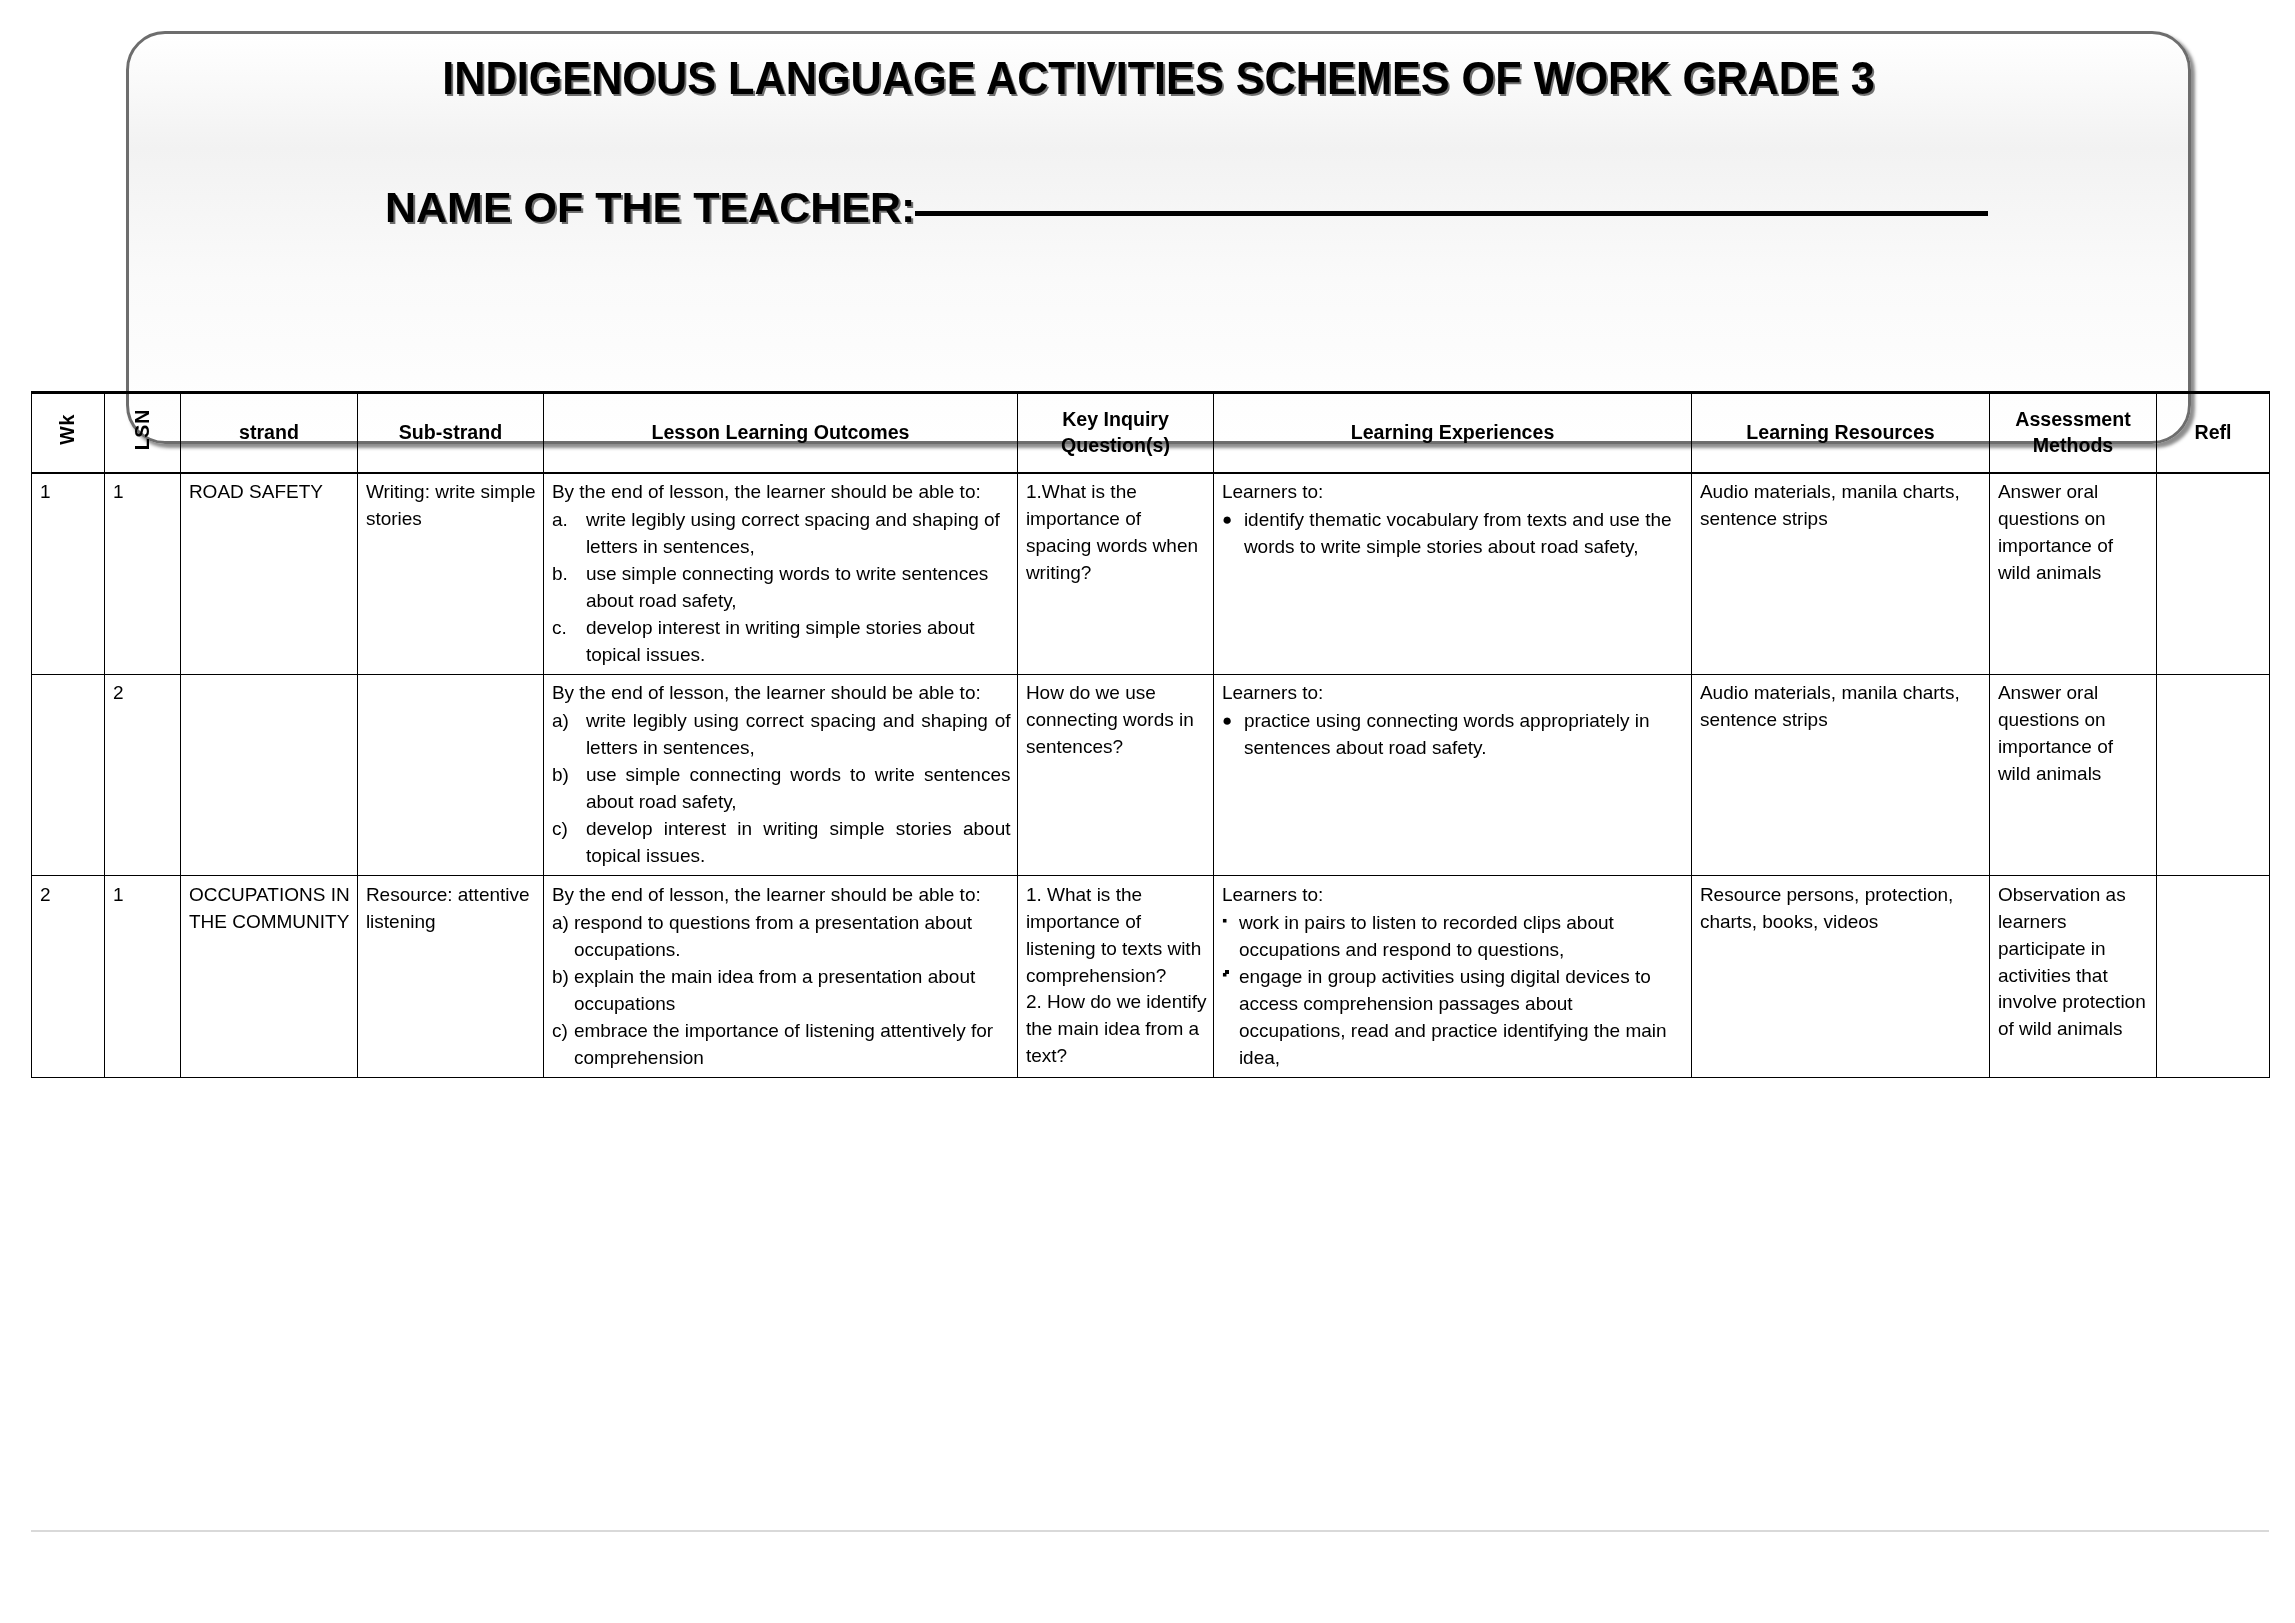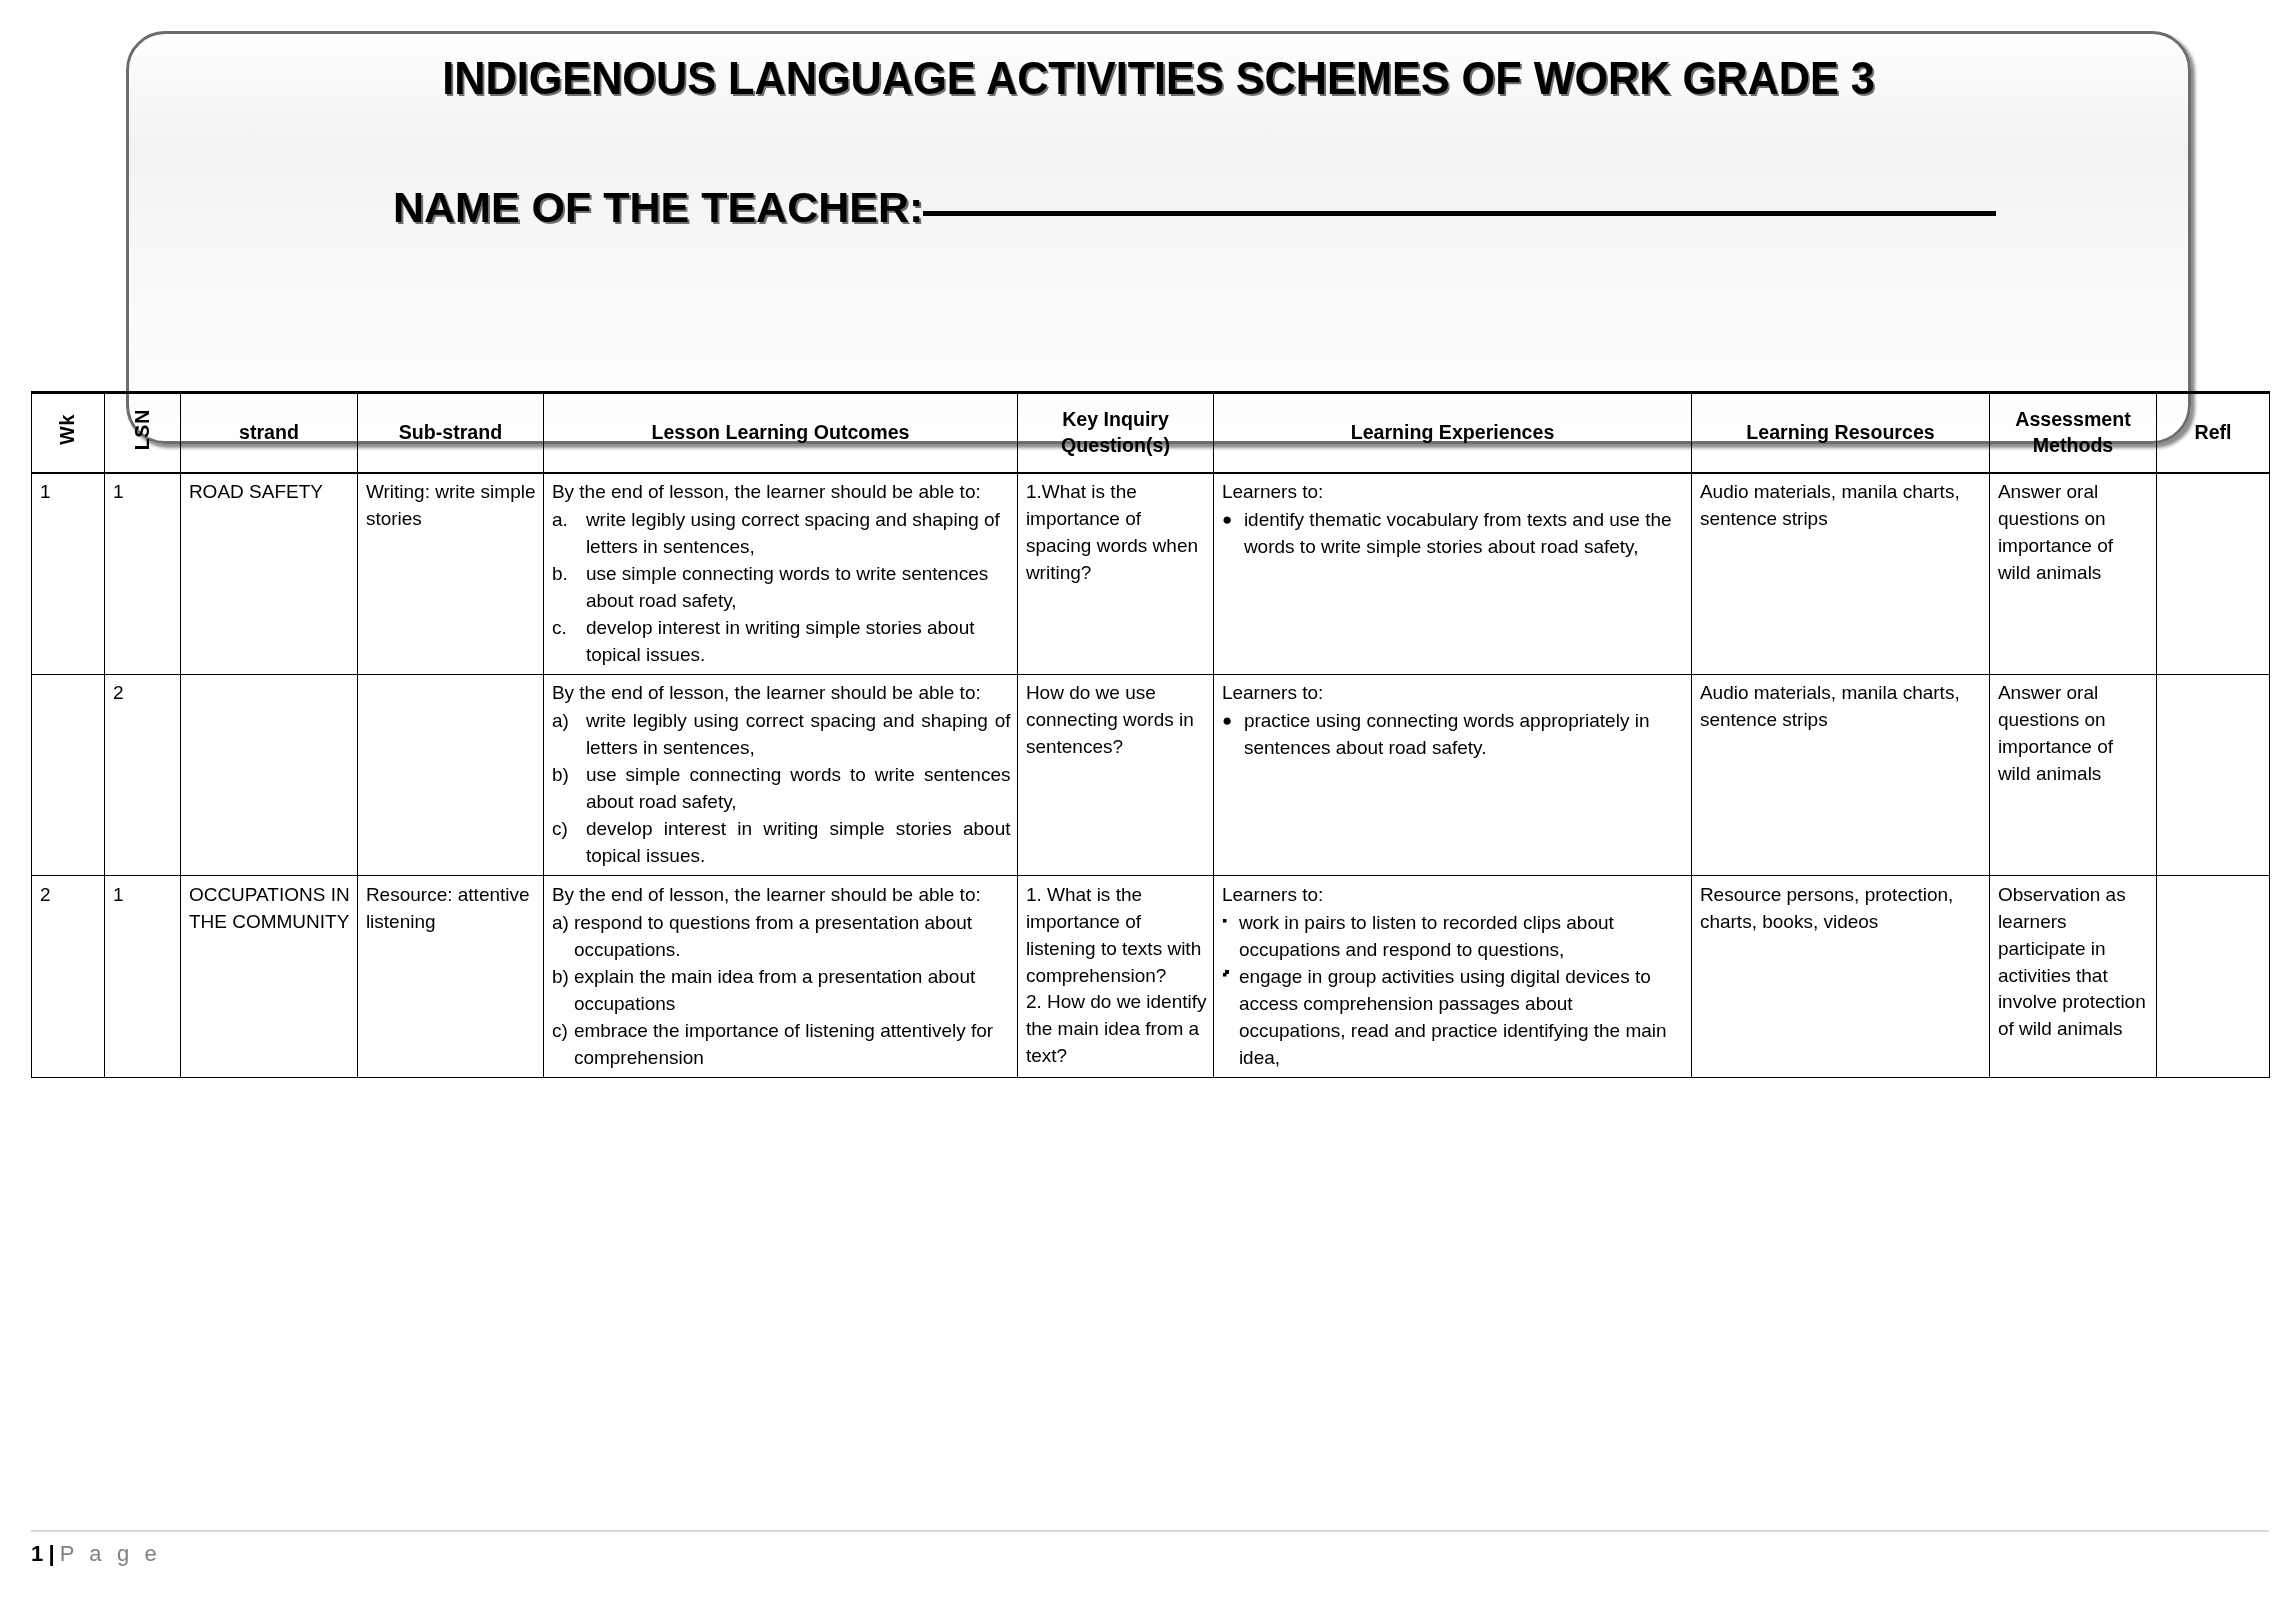--- a/index.html
+++ b/index.html
@@ -50,21 +50,21 @@
     position: absolute;
     font-family: "Liberation Sans", sans-serif;
     font-weight: 700;
     font-size: 43px;
     color: #000;
     text-shadow: 2px 2px 0 rgba(0,0,0,0.55);
     white-space: nowrap;
     display: flex;
     align-items: baseline;
   }
-  .hdr-line.l1 { left: 264px; top: 149px; }
+  .hdr-line.l1 { left: 256px; top: 149px; }
   .hdr-line.l2 { left: 252px; top: 242px; }
 
   .rule {
     display: inline-block;
     border-bottom: 5.9px solid #000;
     position: relative;
     top: -6.5px;
   }
   .rule.teacher { width: 1073px; }
   .rule.school  { width: 936px; }
@@ -365,19 +365,16 @@
         <td><span class="cell-text"></span></td>
       </tr>
 
     </tbody>
   </table>
 
   <div class="stray-dot"></div>
 
   <div class="footer">
     <div class="fline"></div>
-    <div class="ftxt">
-      <span class="pg">1</span><span class="sep">|</span><span class="word">P a g e</span>
-    </div>
   </div>
 
 </div>
 
 
 </body></html>

